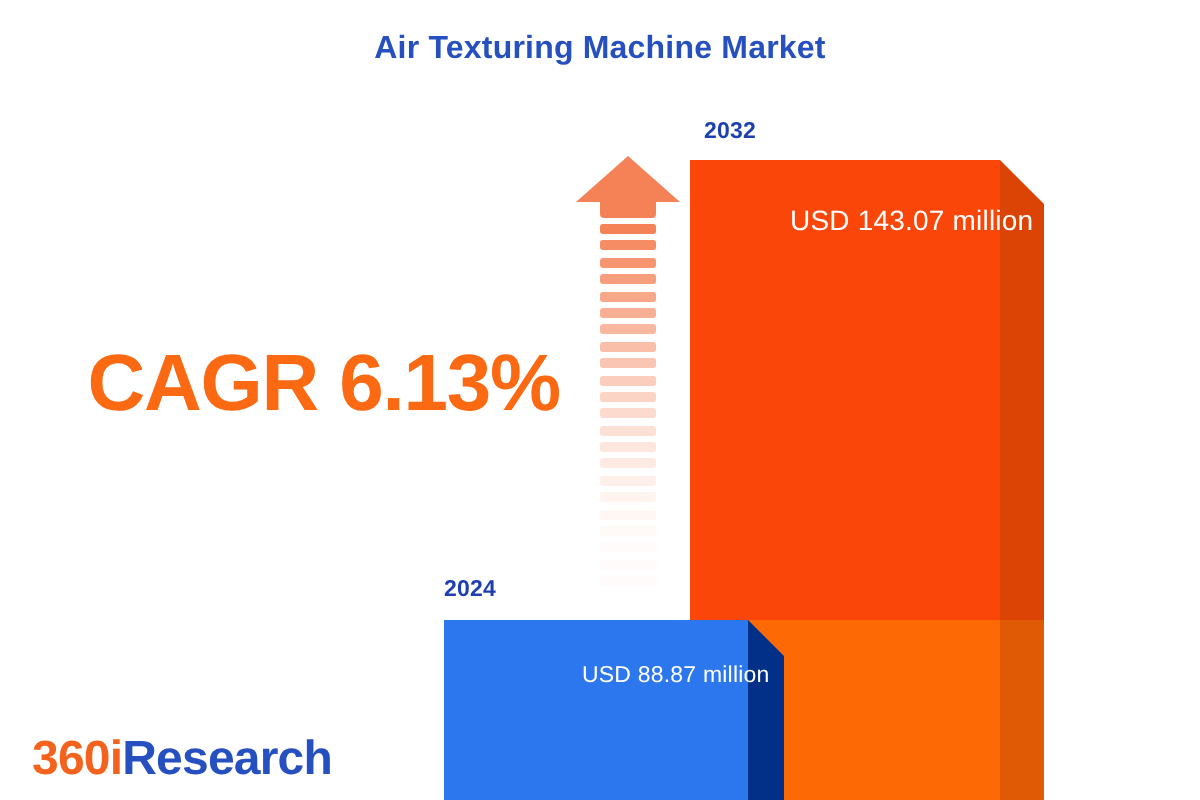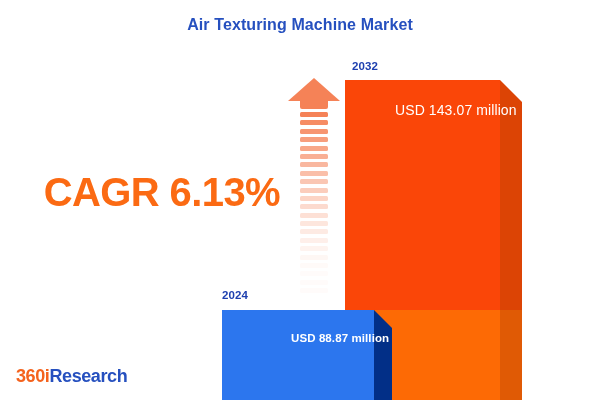--- a/index.html
+++ b/index.html
@@ -56,21 +56,21 @@
     color: #fb6a13;
     letter-spacing: -0.6px;
     line-height: 1.05;
   }
 
   
   #logo {
     position: absolute;
     left: 16px;
     top: 366px;
-    font-size: 18px;
+    font-size: 24px;
     font-weight: bold;
     letter-spacing: -0.4px;
     white-space: nowrap;
   }
   #logo .logo-mark { color: #f4631e; }
   #logo .logo-word { color: #2650bf; }
 
   
   #growth-arrow {
     position: absolute;
@@ -214,21 +214,21 @@
     width: 18px;
     height: 90px;
     background: #022f87;
     clip-path: polygon(0 0, 100% 18px, 100% 100%, 0 100%);
   }
   #bar-2024-value {
     position: absolute;
     left: 22px;
     top: 22px;
     font-size: 11.5px;
-    font-weight: bold;
+    font-weight: normal;
     color: #ffffff;
     letter-spacing: 0.1px;
     white-space: nowrap;
     padding-left: 47px;
   }
   #bar-2024-year {
     position: absolute;
     left: 222px;
     top: 289px;
     font-size: 11.5px;

